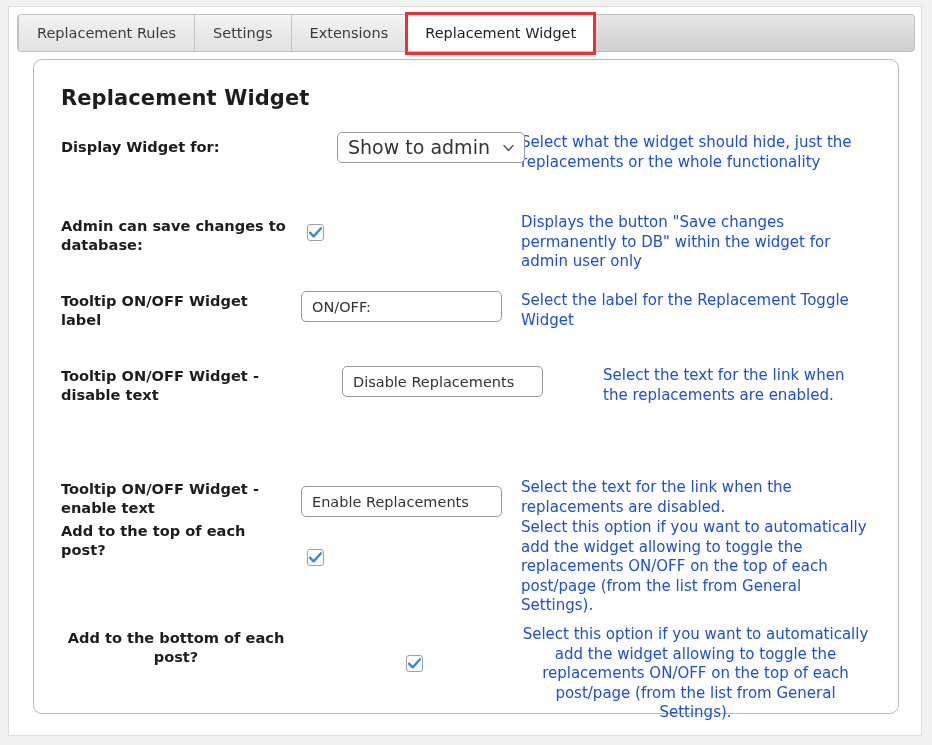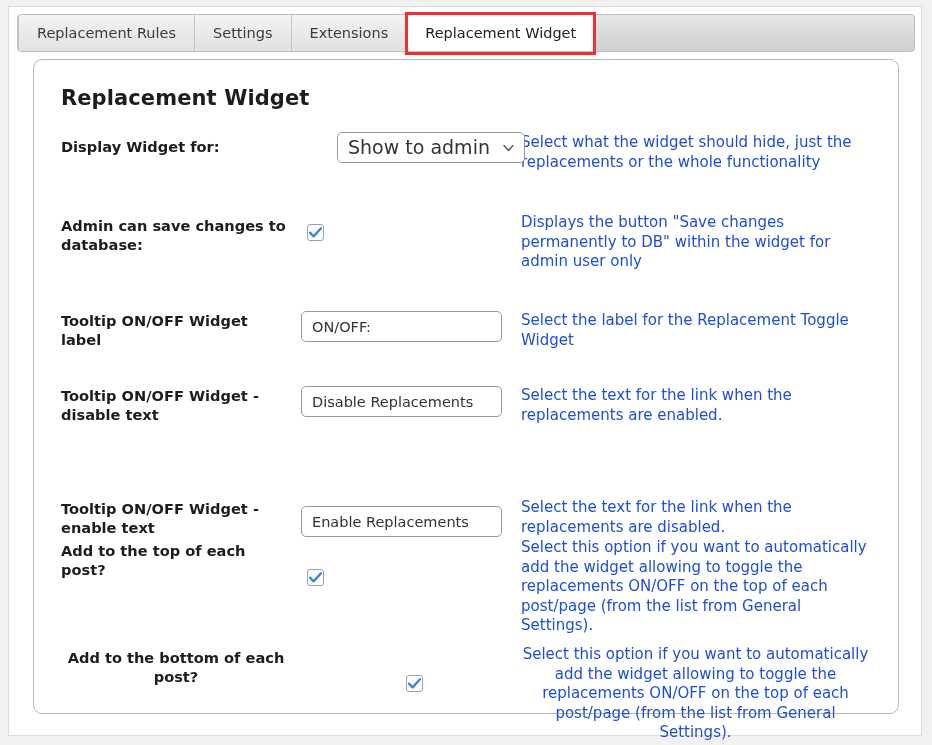--- a/index.html
+++ b/index.html
@@ -136,22 +136,22 @@
     font-size: 15px;
     color: #1d4ed8;
     line-height: 19.5px;
     padding-right: 28px;
     box-sizing: border-box;
   }
 
   
   .row.r1 { height: 78px; }
   .row.r2 { height: 77px; }
-  .row.r3 { height: 75px; margin-top: 20px; }
-  .row.r4 { height: 76px; }
+  .row.r3 { height: 75px; }
+  .row.r4 { height: 76px; gap: 41px; }
   .row.r5 { height: 79px; align-items: flex-end; }
   .row.r6 { height: 105px; }
   .row.r7 { height: 95px; text-align: center; }
 
   .row.r1 .col-label { padding-top: 5px; }
   .row.r1 .col-field { padding-top: 0px; }
   .row.r1 .col-desc  { padding-top: 1px; }
 
   .row.r2 .col-label { padding-top: 6px; }
   .row.r2 .col-field { padding-top: 13px; }

